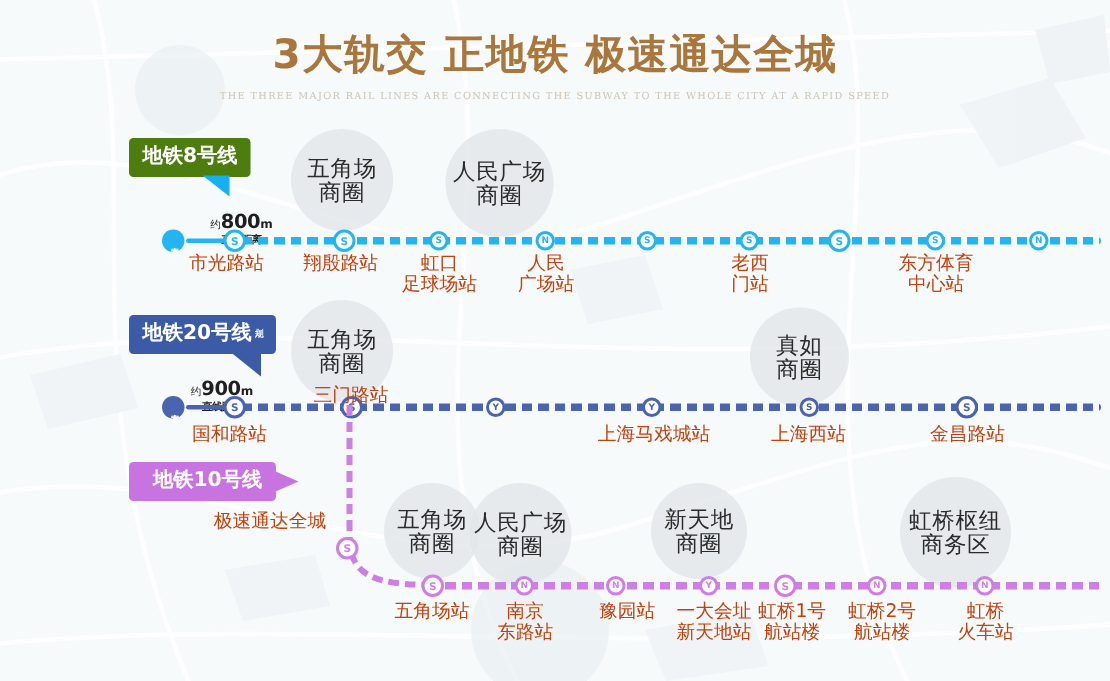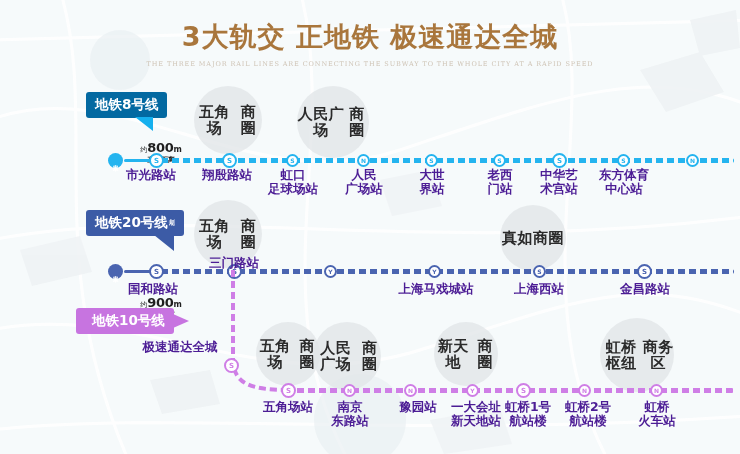--- a/index.html
+++ b/index.html
@@ -35,32 +35,32 @@
     padding:5px 9px 6px 9px;border-radius:3px;white-space:nowrap;line-height:15px;
   }
   .badge .sup{
     font-size:6px;font-weight:normal;line-height:6px;
     display:inline-block;vertical-align:top;margin-left:1px;
     writing-mode:vertical-rl;text-orientation:upright;letter-spacing:-1px;
   }
   .badge .tail{
     position:absolute;width:0;height:0;border-style:solid;
   }
-  .badge.b8{background:#0369a1;}
+  .badge.b8{background:#4d7c0f;}
   .badge.b8 .tail{right:14px;bottom:-13px;border-width:14px 0 0 18px;border-color:#16b0ee transparent transparent transparent;}
   .badge.b20{background:#3c5ba6;}
   .badge.b20 .tail{right:10px;bottom:-15px;border-width:16px 0 0 20px;border-color:#3c5ba6 transparent transparent transparent;}
   .badge.b10{background:#c774e0;}
   .badge.b10 .tail{right:-15px;top:6px;border-width:7px 0 7px 16px;border-color:transparent transparent transparent #c774e0;}
 
   
   .bubble{
     position:absolute;border-radius:50%;background:rgba(226,230,232,.78);
-    display:flex;align-items:center;justify-content:center;
-    color:#2b2b2b;font-weight:bold;line-height:1.08;text-align:center;
+    display:flex;flex-direction:column;align-items:center;justify-content:center;
+    color:#2b2b2b;font-weight:normal;line-height:1.08;text-align:center;
   }
   .bubble .l1{font-size:15px;letter-spacing:.5px;}
   .bubble .l2{font-size:15px;letter-spacing:.5px;}
   .bubble.wide .l1{font-size:15px;}
 
   
   .rail{position:absolute;height:5px;border-radius:3px;}
   .rail.dash8{
     background:repeating-linear-gradient(90deg,#24b4ef 0 7px,rgba(255,255,255,0) 7px 11px);
   }
@@ -84,22 +84,22 @@
     font-size:6px;font-weight:bold;line-height:6px;
   }
   .stn.c8 .inner{color:#24b4ef;}
   .stn.c20 .inner{color:#4a64b0;}
   .stn.c10 .inner{color:#cf7ee6;}
   .stn.xfer{width:15px;height:15px;}
   .stn.xfer .inner{font-size:7px;}
 
   
   .slabel{
-    position:absolute;text-align:center;font-size:12.5px;font-weight:bold;
-    color:#4c1d95;line-height:14px;white-space:pre-line;
+    position:absolute;text-align:center;font-size:12.5px;font-weight:normal;
+    color:#c2410c;line-height:14px;white-space:pre-line;
   }
 
   
   .distwrap{position:absolute;}
   .dist-text{position:absolute;text-align:center;color:#1f1f1f;white-space:nowrap;}
   .dist-text .pre{font-size:7px;}
   .dist-text .num{font-size:13px;font-weight:bold;letter-spacing:-.3px;}
   .dist-text .unit{font-size:8px;font-weight:bold;}
   .dist-text .sub{display:block;font-size:7px;font-weight:bold;letter-spacing:-.3px;margin-top:-1px;}
   .dist-bar{position:absolute;height:3px;border-radius:2px;}
@@ -195,34 +195,30 @@
 
   <div class="stn c8" style="left:357px;top:154px;">
       <span class="inner">N</span>
     </div>
   <div class="slabel" style="left:331px;top:168px;width:66px;">人民
 广场站</div>
 
   <div class="stn c8" style="left:425px;top:154px;">
       <span class="inner">S</span>
     </div>
-  <div class="slabel" style="left:400px;top:168px;width:64px;">大世
-界站</div>
 
   <div class="stn c8" style="left:493px;top:154px;">
       <span class="inner">S</span>
     </div>
   <div class="slabel" style="left:468px;top:168px;width:64px;">老西
 门站</div>
 
   <div class="stn c8 xfer" style="left:552px;top:153px;">
       <span class="inner">S</span>
     </div>
-  <div class="slabel" style="left:526px;top:168px;width:66px;">中华艺
-术宫站</div>
 
   <div class="stn c8" style="left:617px;top:154px;">
       <span class="inner">S</span>
     </div>
   <div class="slabel" style="left:586px;top:168px;width:76px;">东方体育
 中心站</div>
 
   <div class="stn c8" style="left:686px;top:154px;">
       <span class="inner">N</span>
     </div>
@@ -235,21 +231,21 @@
   <div class="bubble" style="left:194px;top:200px;width:68px;height:68px;">
     <span class="l1">五角场</span>
     <span class="l2">商圈</span>
   </div>
   <div class="bubble" style="left:500px;top:205px;width:66px;height:66px;">
     <span class="l1">真如</span>
     <span class="l2">商圈</span>
   </div>
 
   <div class="distwrap">
-    <div class="dist-text" style="left:124px;top:248px;width:74px;margin-top:44px;">
+    <div class="dist-text" style="left:111px;top:248px;width:74px;">
       <span class="pre">约</span><span class="num">900</span><span class="unit">m</span>
       <span class="sub">直线距离</span>
     </div>
     <div class="dist-bar d20" style="left:124px;top:270px;width:32px;"></div>
     <div class="home h20" style="left:108px;top:264px;">本案</div>
   </div>
 
   <div class="rail dash20" style="left:150px;top:269px;width:584px;"></div>
 
   <div class="stn c20 xfer" style="left:149px;top:264px;">
@@ -279,21 +275,21 @@
   <div class="stn c20 xfer" style="left:637px;top:264px;">
       <span class="inner">S</span>
     </div>
   <div class="slabel" style="left:595px;top:282px;width:100px;">金昌路站</div>
 
   <div class="railv" style="left:231px;top:270px;height:95px;"></div>
   <svg class="abs" style="left:200px;top:358px;" width="90" height="40">
     <path d="M33 0 C 33 26, 50 32, 90 32" stroke="#cf7ee6" stroke-width="4" fill="none" stroke-dasharray="7 4"></path>
   </svg>
 
-  <div class="badge b10" style="left:76px;top:308px;padding-left:16px;">
+  <div class="badge b10" style="left:86px;top:308px;padding-left:16px;">
     <span>地铁10号线</span>
     <span class="tail"></span>
   </div>
 
   <div class="bubble" style="left:256px;top:322px;width:64px;height:64px;">
     <span class="l1">五角场</span>
     <span class="l2">商圈</span>
   </div>
   <div class="bubble wide" style="left:313px;top:322px;width:68px;height:68px;">
     <span class="l1">人民广场</span>

